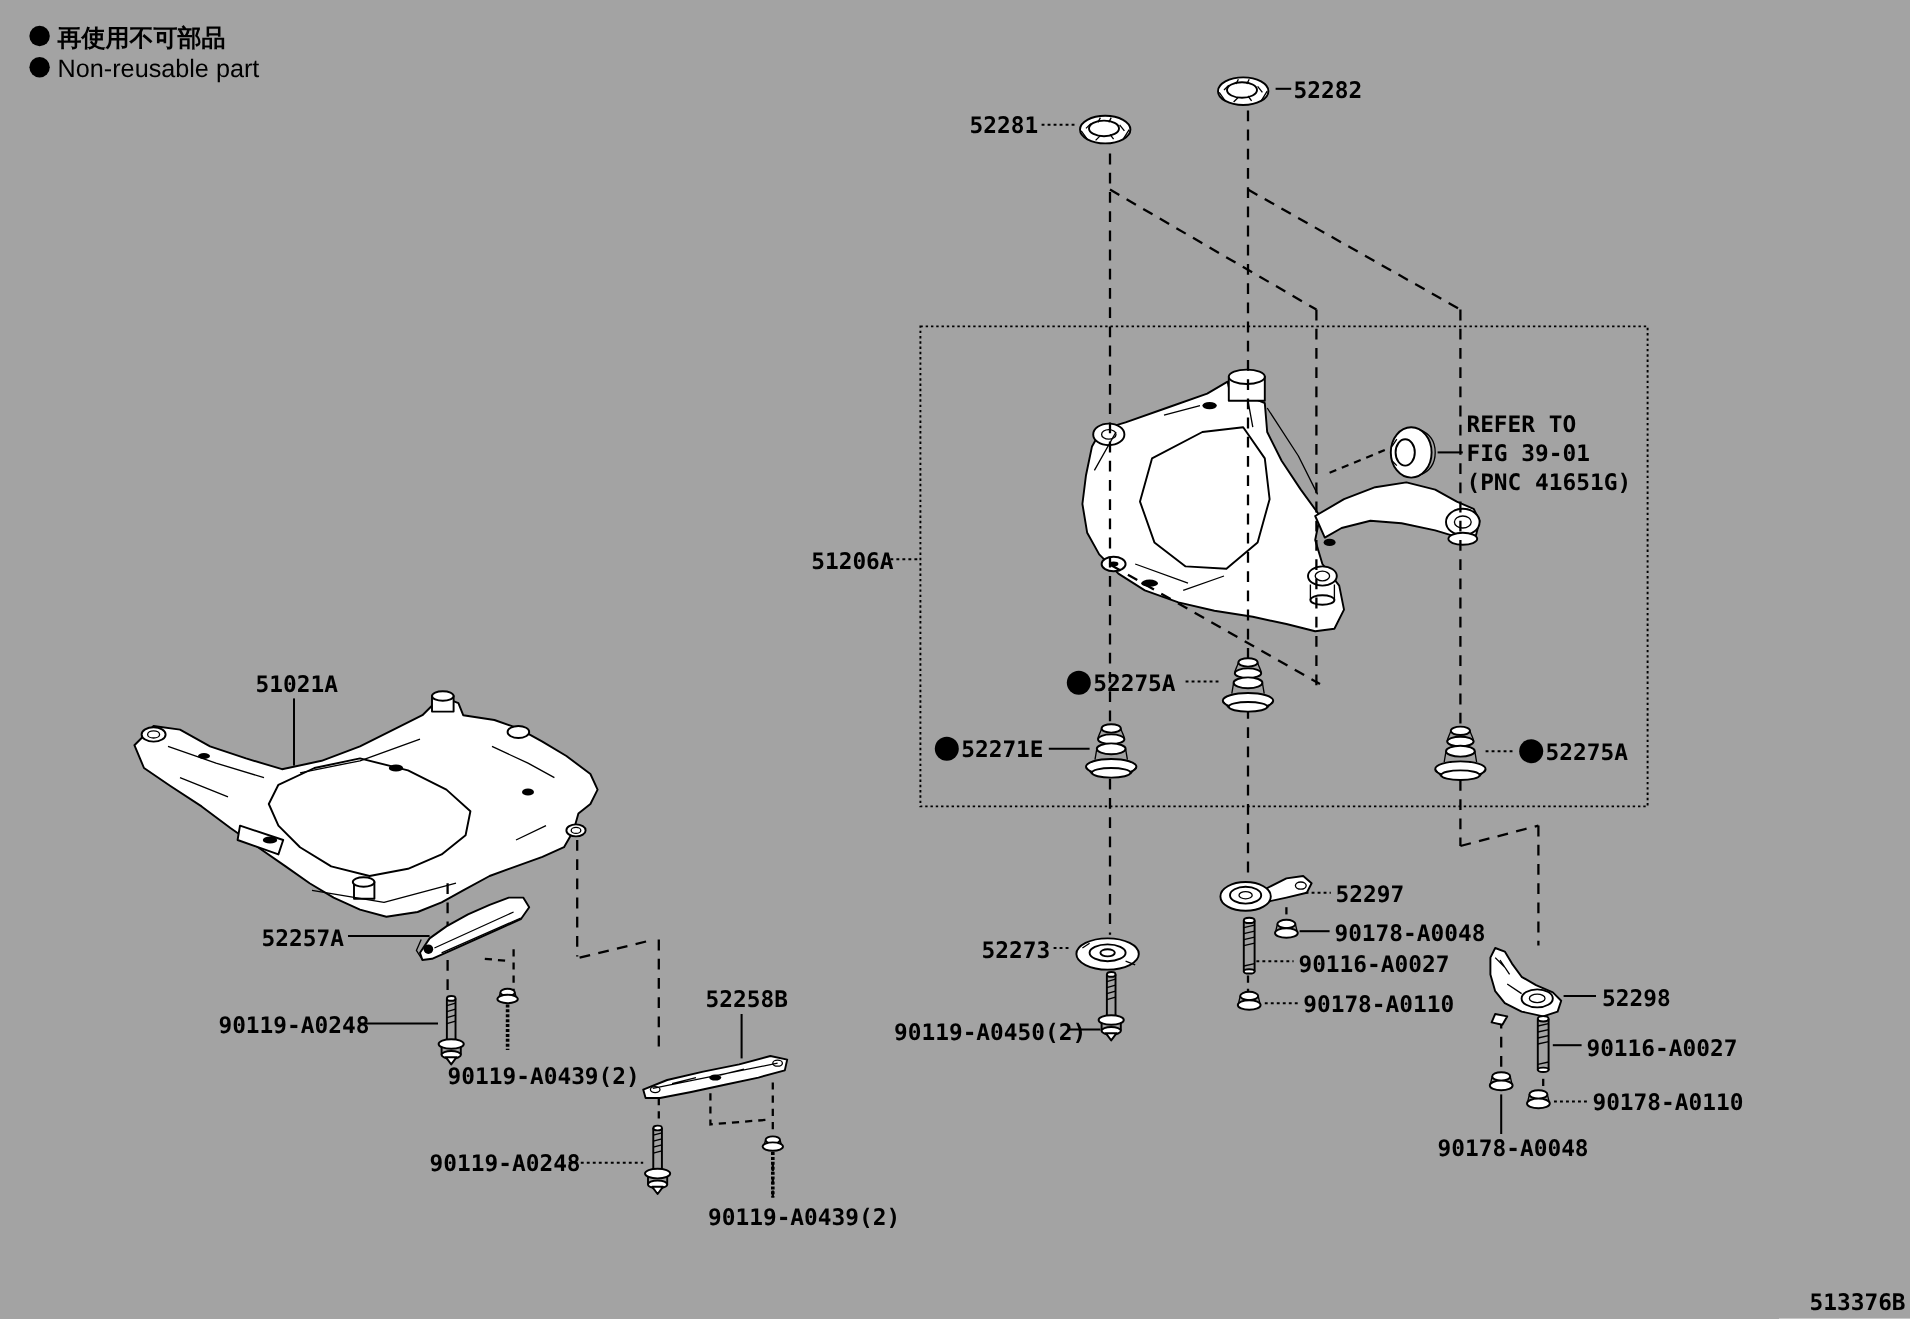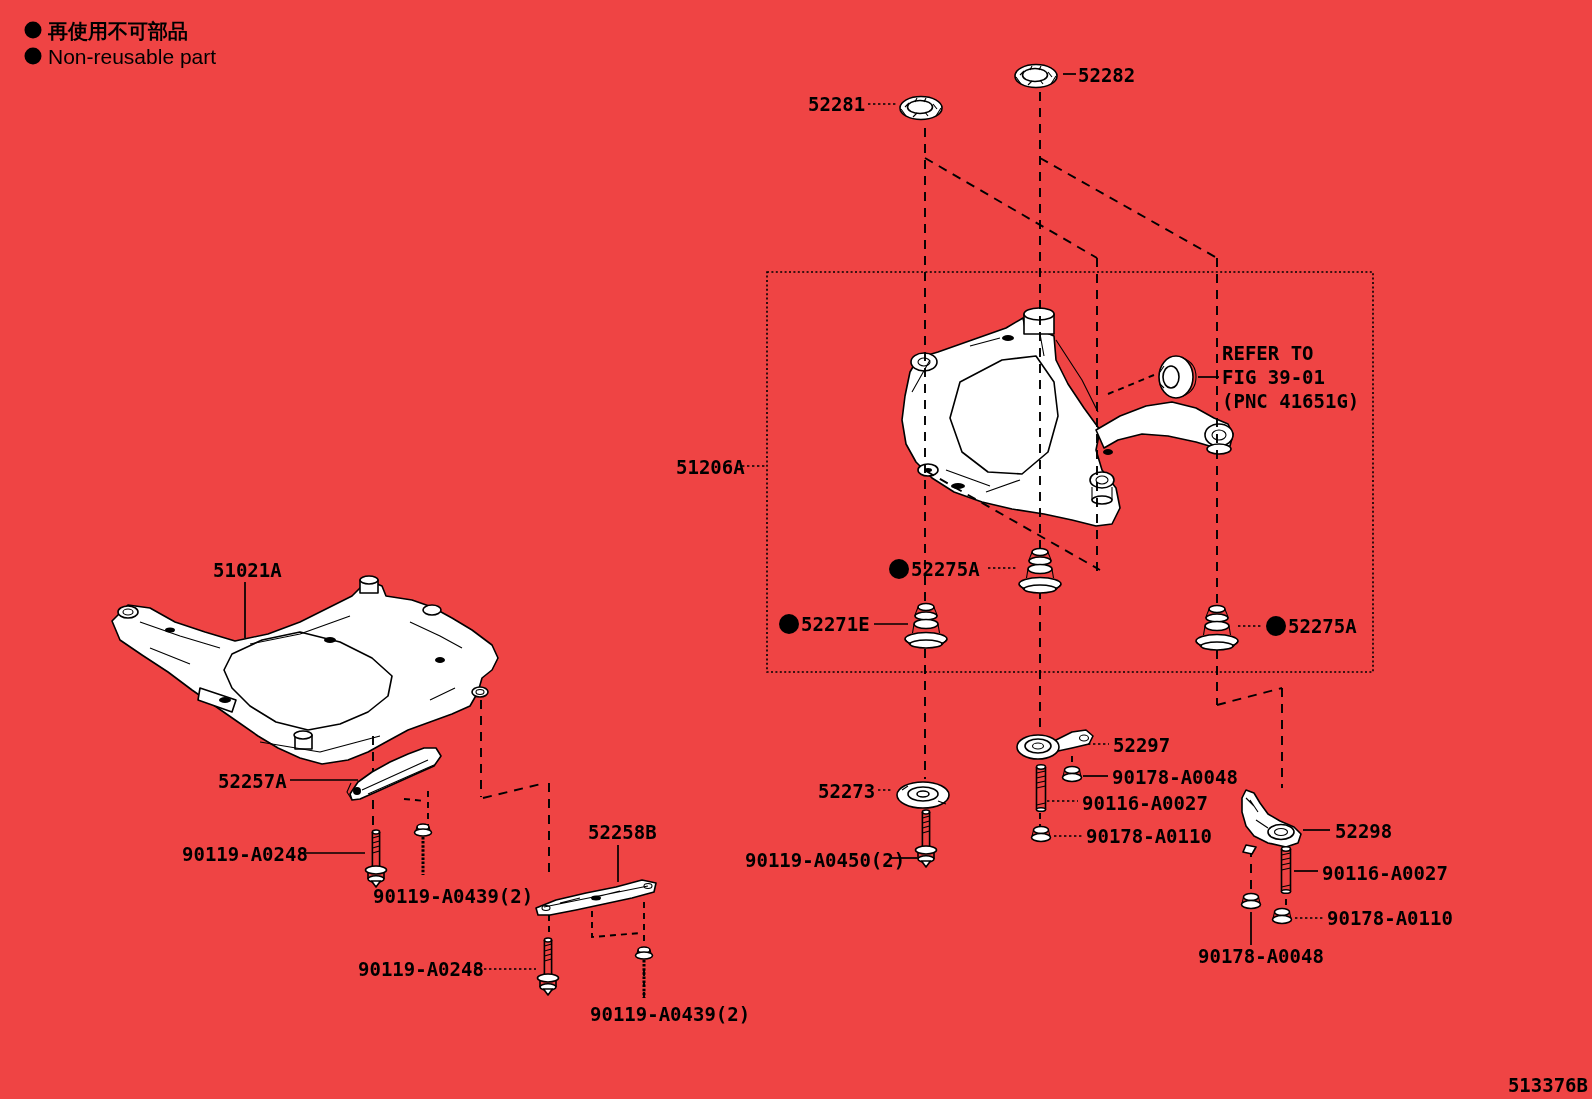--- a/index.html
+++ b/index.html
@@ -1,16 +1,16 @@
 <!DOCTYPE html>
 <html><head>
 <meta charset="utf-8">
 <style>
   html,body{margin:0;padding:0;background:#fff;}
-  .canvas{position:relative;width:1592px;height:1099px;background:#ef4444;overflow:hidden;}
+  .canvas{position:relative;width:1592px;height:1099px;background:#a3a3a3;overflow:hidden;}
   svg{position:absolute;left:0;top:0;}
   .ln{stroke:#000;fill:none;stroke-width:1.6;}
   .part{stroke:#000;fill:#fff;stroke-width:1.6;stroke-linejoin:round;}
   .partthin{stroke:#000;fill:none;stroke-width:1.1;stroke-linejoin:round;}
   .blob{fill:#000;stroke:none;}
   .dash{stroke:#000;fill:none;stroke-width:1.9;stroke-dasharray:9 7;}
   .dashshort{stroke:#000;fill:none;stroke-width:1.9;stroke-dasharray:6 5;}
   .dotbox{stroke:#000;fill:none;stroke-width:1.6;stroke-dasharray:2 2.4;}
   .lead{stroke:#000;fill:none;stroke-width:1.7;}
   .dotlead{stroke:#000;fill:none;stroke-width:1.7;stroke-dasharray:2.4 2.6;}

